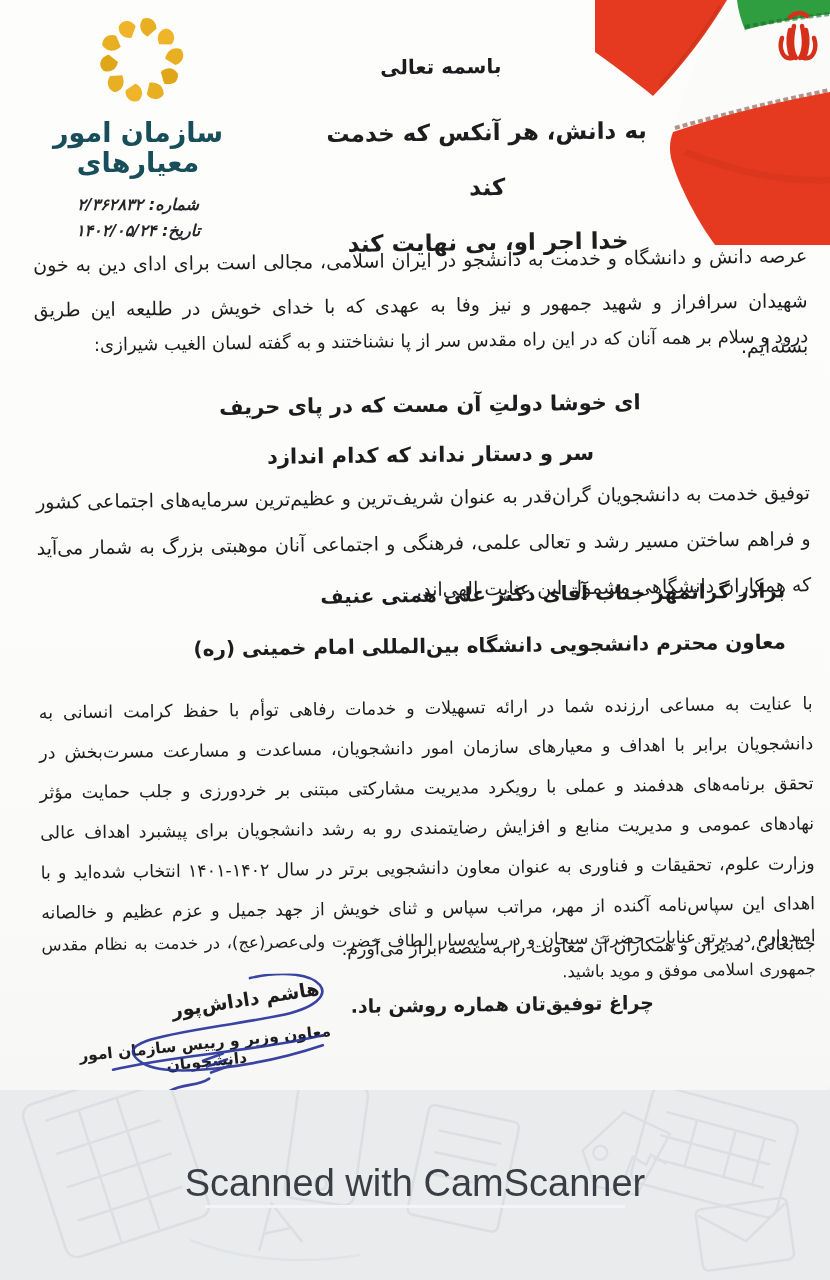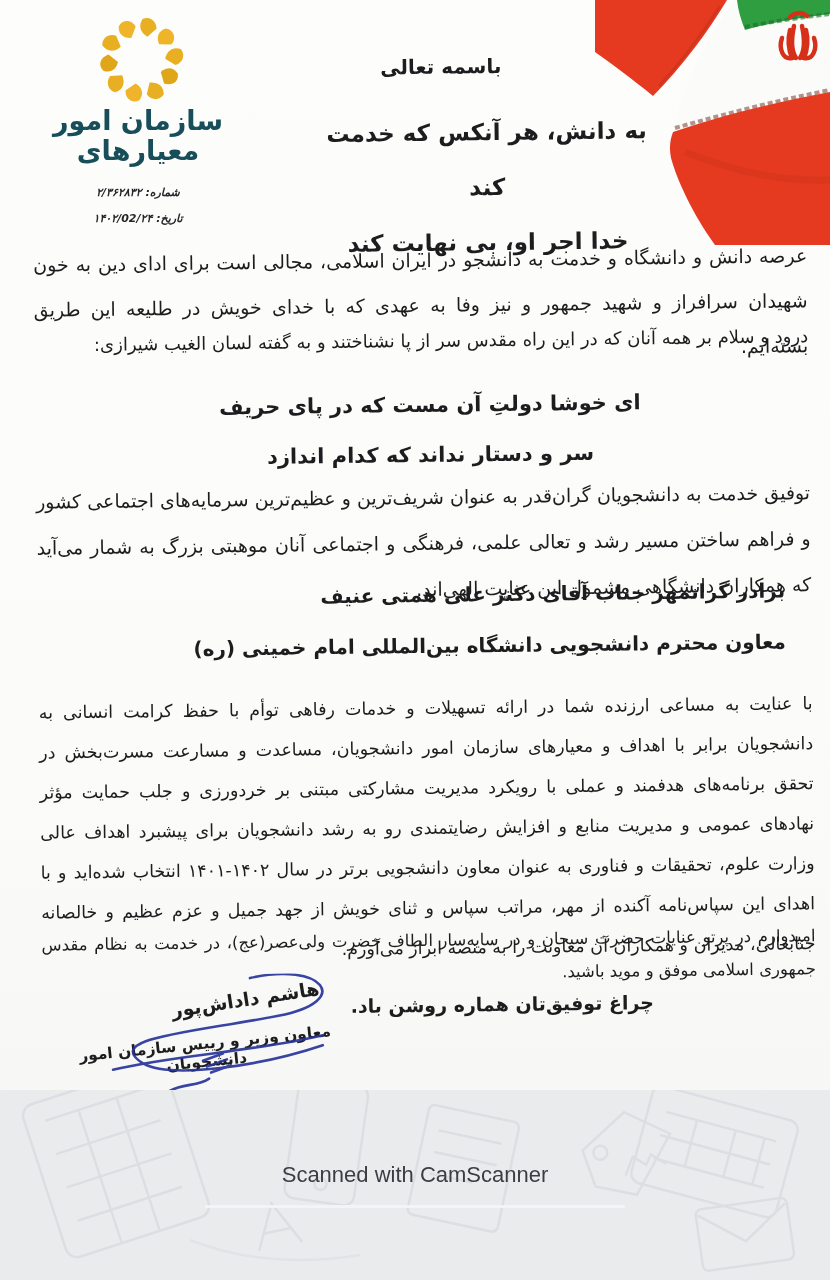--- a/index.html
+++ b/index.html
@@ -7,23 +7,23 @@
          font-family:"DejaVu Sans",sans-serif;}
   .paper{position:absolute;left:0;top:0;width:830px;height:1104px;background:#fcfcfa;
          border-radius:0 0 18px 18px;
          background-image:linear-gradient(180deg,#fdfdfc 0%,#fbfbf9 70%,#f7f7f5 100%);}
   .fa{direction:rtl;color:#1d1d1f;}
   .tilt{transform:rotate(-0.7deg);transform-origin:50% 50%;}
 
   
   .logo-block{position:absolute;left:38px;top:8px;width:200px;}
   .logo-sun{display:block;margin-left:28px;}
-  .org-name{margin-top:2px;text-align:center;font-weight:bold;color:#174e59;
+  .org-name{margin-top:14px;text-align:center;font-weight:bold;color:#174e59;
             font-size:27px;line-height:30px;letter-spacing:0;}
-  .refdate{margin-top:14px;text-align:center;font-size:11px;font-style:italic;
+  .refdate{margin-top:14px;text-align:center;font-size:16px;font-style:italic;
            color:#26262a;line-height:26px;font-weight:bold;}
 
   
   .besmellah{position:absolute;left:290px;top:55px;width:300px;text-align:center;
              font-size:20px;font-weight:bold;}
   .motto{position:absolute;left:315px;top:106px;width:340px;text-align:center;
          font-size:23px;font-weight:bold;line-height:55px;}
 
   
   .flag{position:absolute;right:0;top:0;}
@@ -49,21 +49,21 @@
   .sig-name{position:absolute;left:95px;top:14px;width:200px;text-align:center;
             font-size:19px;font-weight:bold;transform:rotate(-8deg);}
   .sig-title{position:absolute;left:0;top:60px;width:310px;text-align:center;
              font-size:15.5px;font-weight:bold;transform:rotate(-5deg);}
   .sig-ink{position:absolute;left:0;top:0;}
 
   
   .footer{position:absolute;left:0;top:1090px;width:830px;height:190px;background:#e9ebed;}
   .doodles{position:absolute;left:0;top:0;opacity:.55;}
   .scan-text{position:absolute;left:0;top:72px;width:830px;text-align:center;
-             font-family:"Liberation Sans",sans-serif;font-size:22px;color:#3a3e44;}
+             font-family:"Liberation Sans",sans-serif;font-size:38px;color:#3a3e44;}
   .scan-underline{position:absolute;left:205px;top:115px;width:420px;height:3px;
                   background:#f4f5f7;opacity:.9;}
 </style>
 </head>
 <body>
 
 <div class="stage">
 
   <div class="paper">
 
@@ -103,21 +103,21 @@
           <rect x="-62" y="-50" width="9" height="5" rx="2" fill="#e9af22" transform="rotate(18)"></rect>
           <rect x="34" y="-52" width="9" height="5" rx="2" fill="#e9af22" transform="rotate(-14)"></rect>
         </g>
       </svg>
       <div class="org-name fa">
         <div>سازمان امور</div>
         <div>معیارهای</div>
       </div>
       <div class="refdate fa">
         <div>شماره: ۲/۳۶۲۸۳۲</div>
-        <div>تاریخ: ۱۴۰۲/02/۲۴</div>
+        <div>تاریخ: ۱۴۰۲/۰۵/۲۴</div>
       </div>
     </div>
 
     <div class="tilt">
 
       <div class="besmellah fa">باسمه تعالی</div>
       <div class="motto fa">
         <div>به دانش، هر آنکس که خدمت کند</div>
         <div>خدا اجر او، بی نهایت کند</div>
       </div>

